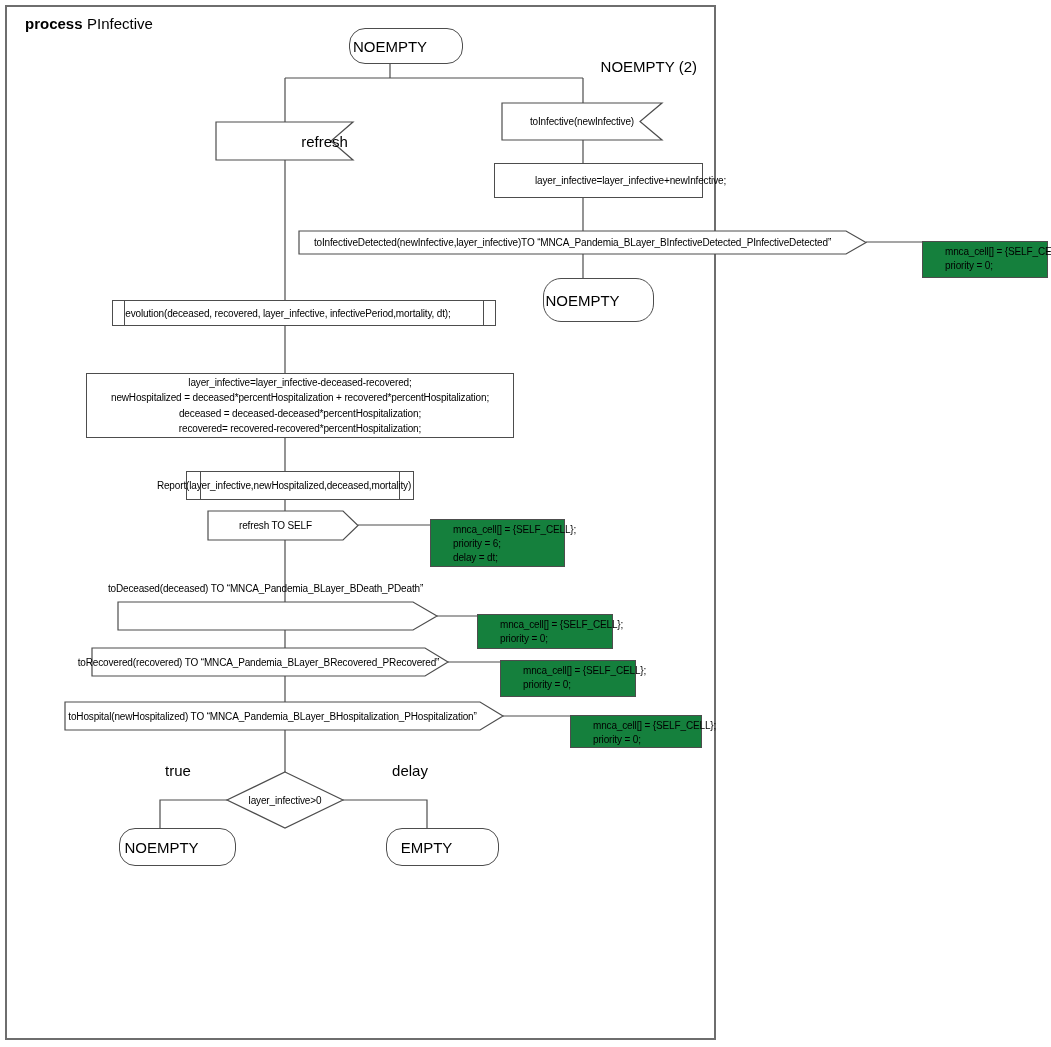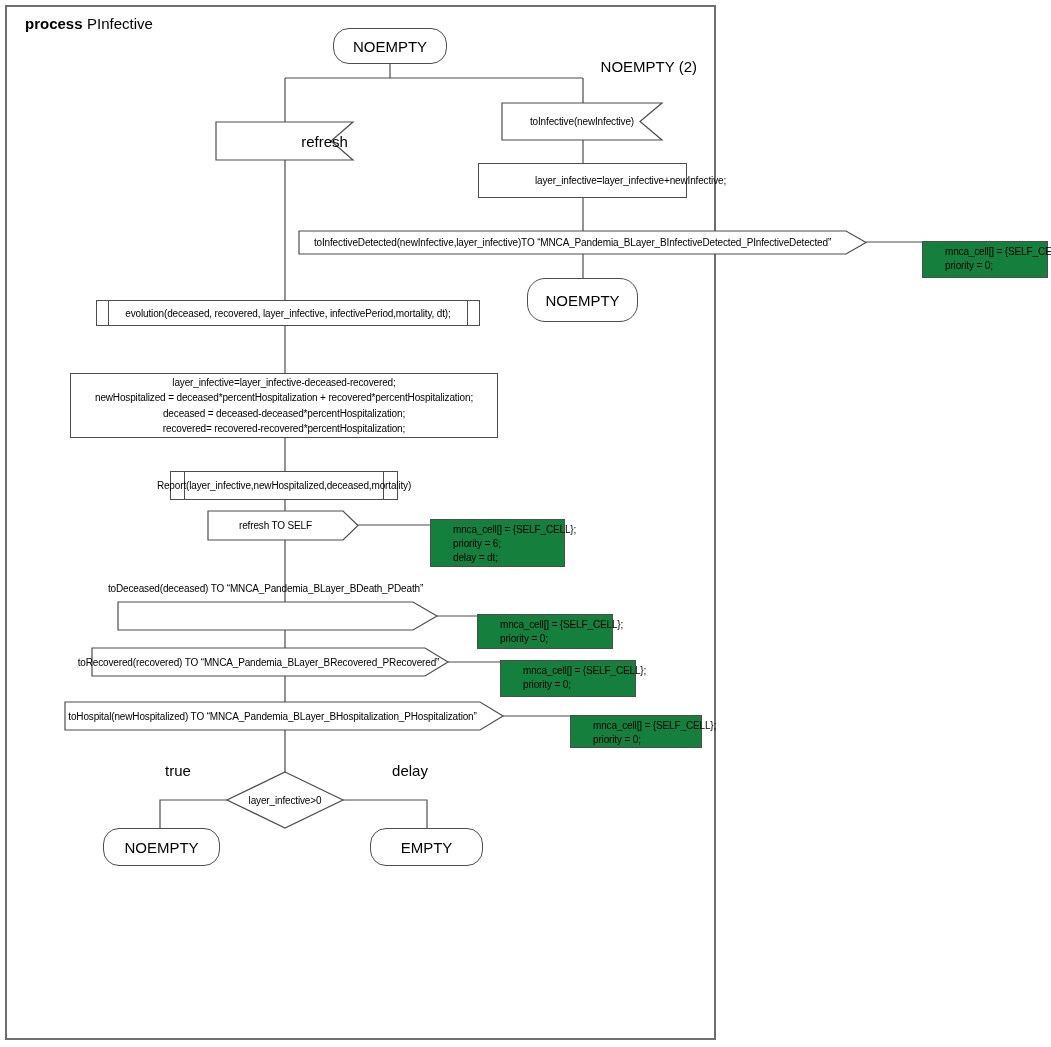--- a/index.html
+++ b/index.html
@@ -13,21 +13,21 @@
   }
   svg.wires { position:absolute; left:0; top:0; }
   .lbl {
     position:absolute; display:flex; align-items:center; justify-content:center;
     font-size:15px; white-space:nowrap; pointer-events:none;
   }
   .code { font-size:10px; letter-spacing:-0.15px; }
   .bold { font-weight:bold; }
   .right { justify-content:flex-end;margin-top:44px; }
   .box {
-    position:absolute; background:#fff; border:1px solid #4d4d4d; box-sizing:border-box;
+    position:absolute; background:#fff; border:1px solid #4d4d4d; box-sizing:border-box;margin-left:16px;
   }
   .oval { border-radius:16px; }
   .bar { position:absolute; top:0; bottom:0; width:1px; background:#4d4d4d; }
   .note {
     position:absolute; background:#15803d; border:1px solid #4d4d4d; box-sizing:border-box;
     font-size:10px; letter-spacing:-0.15px; line-height:14px; padding:3px 22px; white-space:nowrap;margin-top:16px;
   }
   .multiline { display:flex; flex-direction:column; justify-content:center; text-align:center; }
   .multiline div { line-height:15.5px; }
 </style>

